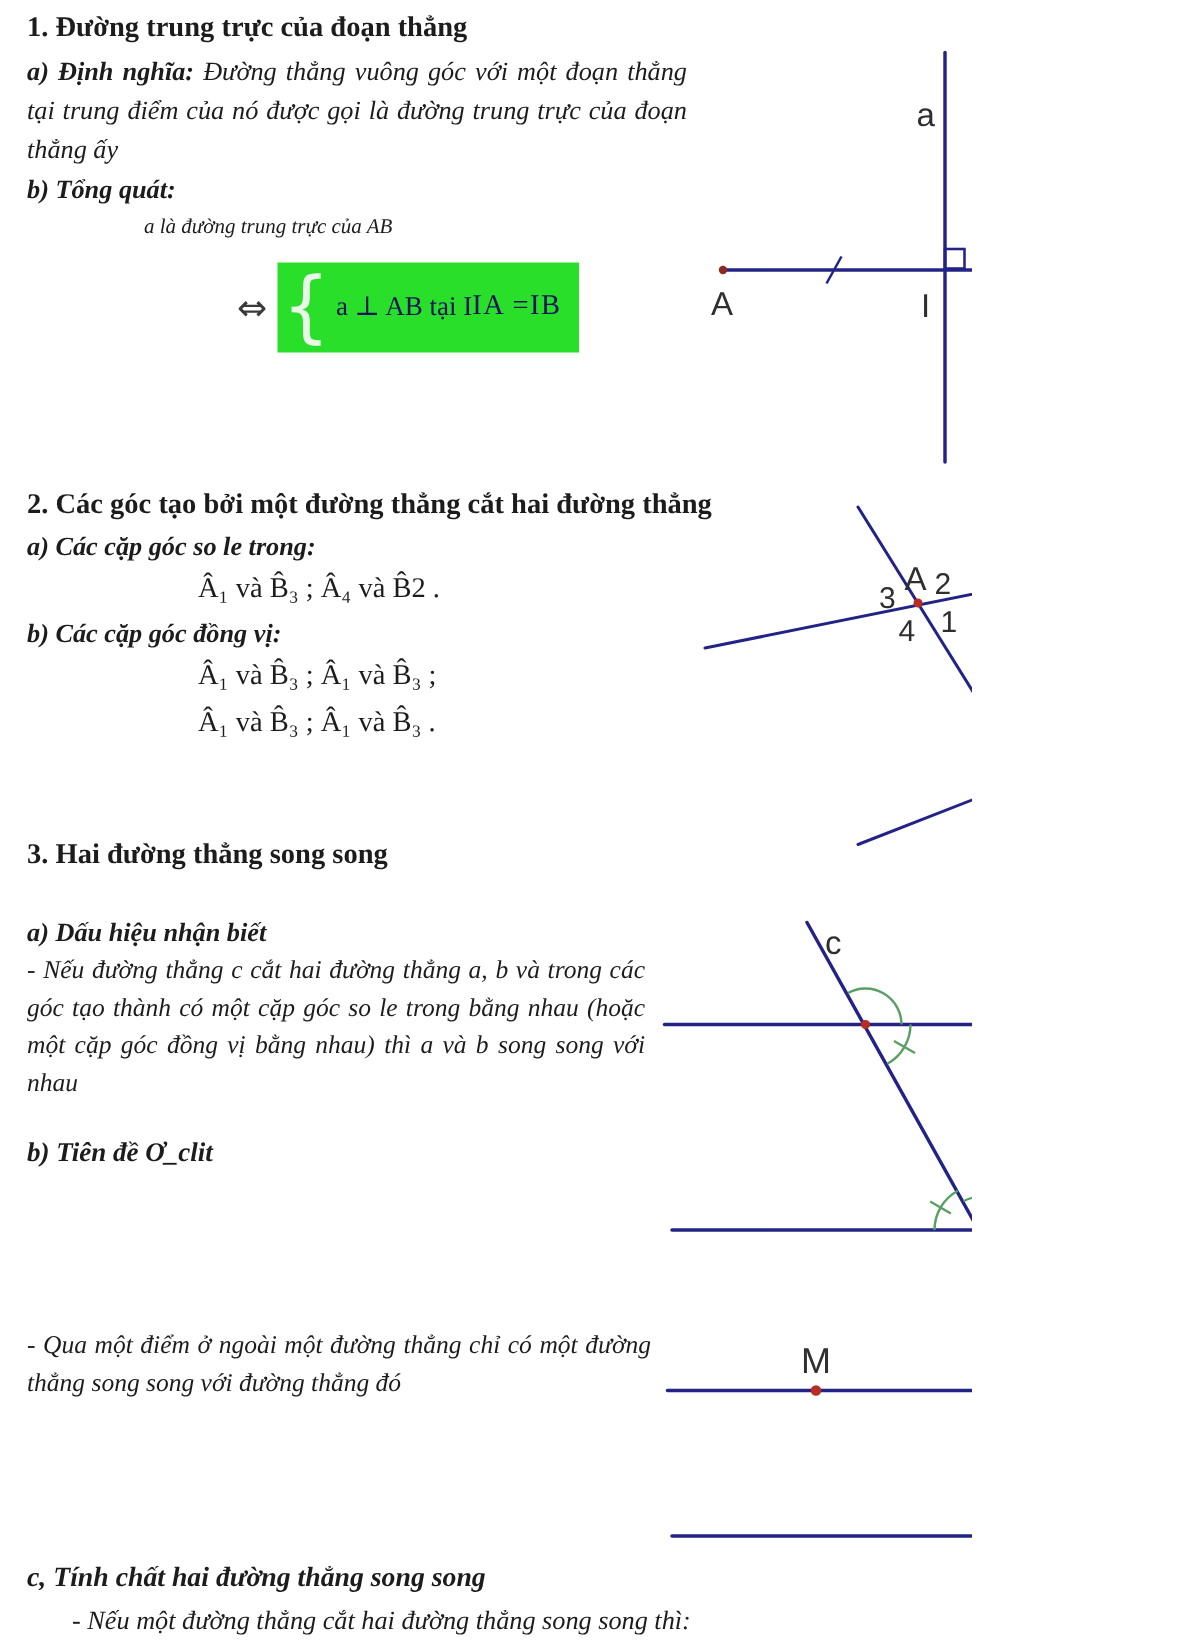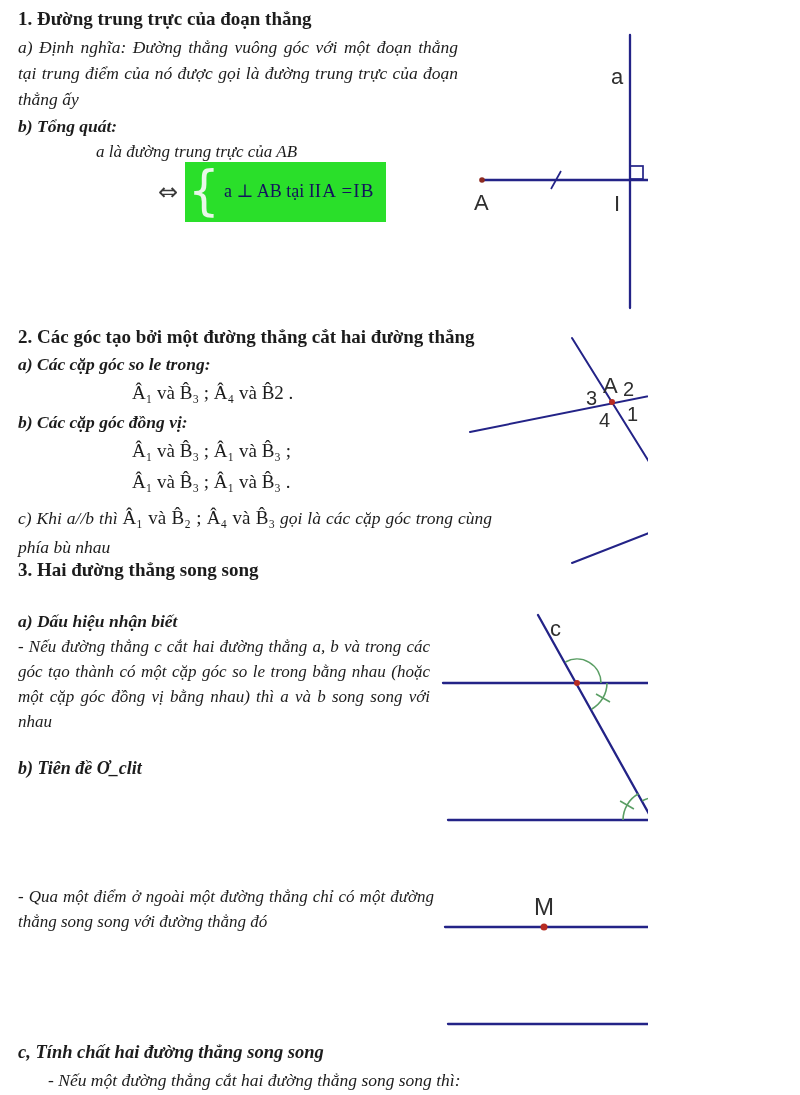--- a/index.html
+++ b/index.html
@@ -5,22 +5,22 @@
   html,body { margin:0; padding:0; background:#ffffff; }
   .page {
     position:relative; width:648px; height:1095px; background:#ffffff;
     font-family:"Liberation Serif","DejaVu Serif",serif; color:#1c1c1c; overflow:hidden;
   }
   .abs { position:absolute; }
   .h1 { font-size:19px; font-weight:bold; line-height:26px; margin:0 0 2px 0; }
   .sub { font-size:17.5px; font-weight:bold; font-style:italic; line-height:25px; margin:2px 0 0 0; }
   .just { text-align:justify; }
   .it { font-style:italic; font-size:17.5px; line-height:26px; margin:0; }
-  .bi { font-weight:normal; font-style:italic; }
-  .stmt { font-style:italic; font-size:17px; line-height:21px; margin:2px 0 0 78px; }
+  .bi { font-weight:bold; font-style:italic; }
+  .stmt { font-style:italic; font-size:14px; line-height:21px; margin:2px 0 13px 78px; }
   .formula { font-size:19px; line-height:31px; margin:0 0 0 114px; font-style:normal; }
   .eqrow { display:flex; align-items:center; margin:0 0 0 140px; }
   .equiv { font-size:24px; color:#3a3a3a; margin-right:7px; font-family:"DejaVu Sans",sans-serif; }
   .gbox { background:#2adf2a; display:flex; align-items:center; padding:1px 12px 3px 3px; }
   .brace { font-size:50px; line-height:56px; color:#e9f7e9; font-weight:400;
            font-family:"DejaVu Sans",sans-serif; transform:scaleY(1.05); }
   .bcol { display:flex; flex-direction:row; align-items:center; margin-left:4px; }
   .bl1 { font-size:18px; color:#13135c; line-height:26px; }
   .bl2 { font-size:19px; color:#13135c; line-height:26px; letter-spacing:1px; }
   .cpar { width:474px; }
@@ -72,21 +72,20 @@
     <text class="dlabel" x="341" y="189">B</text>
   </svg>
 
   <div class="abs" style="top:324px; left:18px; width:585px;">
     <p class="h1">2. Các góc tạo bởi một đường thẳng cắt hai đường thẳng</p>
     <p class="sub">a) Các cặp góc so le trong:</p>
     <p class="formula">Â₁ và B̂₃ ; Â₄ và B̂2 .</p>
     <p class="sub">b) Các cặp góc đồng vị:</p>
     <p class="formula">Â₁ và B̂₃ ; Â₁ và B̂₃ ;</p>
     <p class="formula">Â₁ và B̂₃ ; Â₁ và B̂₃ .</p>
-    <p class="it just cpar" style="line-height:29px; margin-top:6px;"><b class="bi">c) Khi a//b</b><span> thì </span><span style="font-style:normal; font-size:19px;">Â₁ và B̂₂ ; Â₄ và B̂₃</span><span> gọi là các cặp góc trong cùng phía bù nhau</span></p>
   </div>
 
   <svg style="left:430px; top:330px;" width="370" height="265" viewBox="0 0 370 265">
     <line class="dline" style="stroke-width:2" x1="142" y1="8" x2="297" y2="257"></line>
     <line class="dline" style="stroke-width:2" x1="40" y1="102" x2="348" y2="40"></line>
     <line class="dline" style="stroke-width:2" x1="142" y1="233" x2="347" y2="153"></line>
     <circle class="rdot" cx="182" cy="72" r="3"></circle>
     <circle class="rdot" cx="257" cy="190" r="3"></circle>
     <text class="dlabel" x="318" y="44">a</text>
     <text class="dlabel" x="315" y="161">b</text>

